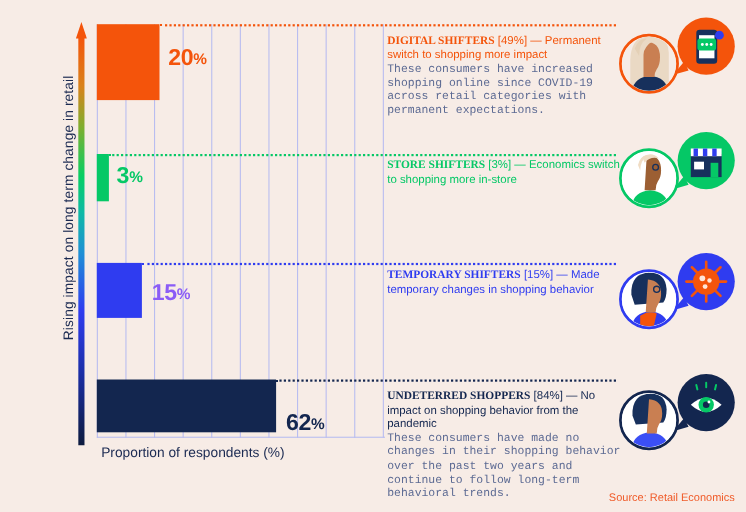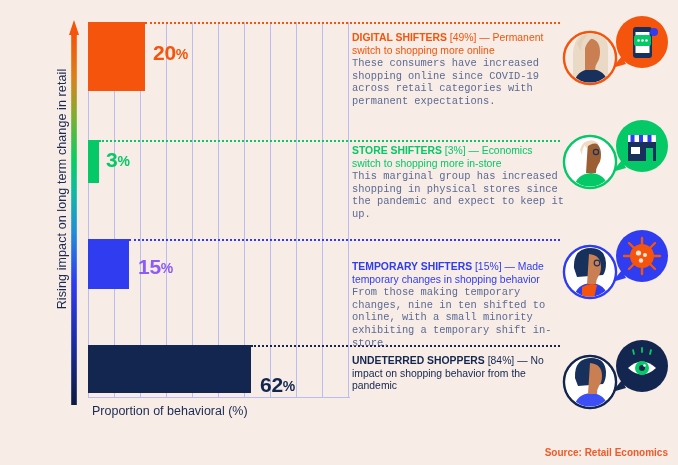--- a/index.html
+++ b/index.html
@@ -71,31 +71,31 @@
   }
 
   
   .txt{
     position:absolute;
     width:212px;
     font-size:10.4px;
     line-height:12.6px;
     color:#5c6a93;
   }
-  .txt .hl{font-weight:700;}
+  .txt .hl{font-weight:700;font-family:Liberation Serif, serif;}
   .txt .lead{display:block;}
   .txt .body{display:block;font-family:Liberation Mono, monospace;}
 
   
   .avatar-wrap{position:absolute;width:112px;height:84px;}
   .source{
     position:absolute;
     right:10px; bottom:7px;
     font-size:10px;
-    font-weight:700;
+    font-weight:400;
     color:#f05a28;
   }
 </style>
 </head>
 <body>
 
 <div id="stage">
 
   <div class="ylabel">Rising impact on long term change in retail</div>
 
@@ -151,47 +151,46 @@
     <span>15<span class="pct">%</span></span>
   </div>
   <div class="dotline" style="left:129px;top:239px;width:431px;border-top-color:#2f3cf0;"></div>
 
   <div class="bar" style="left:88px;top:345px;width:163px;height:48px;background:#13264f;"></div>
   <div class="bar-val" style="left:260px;top:373px;color:#13264f;">
     <span>62<span class="pct">%</span></span>
   </div>
   <div class="dotline" style="left:251px;top:345px;width:309px;border-top-color:#13264f;"></div>
 
-  <div class="xlabel">Proportion of behavioral (%)</div>
+  <div class="xlabel">Proportion of respondents (%)</div>
 
   <div class="txt" style="left:352px;top:32px;">
     <span class="lead">
-      <span class="hl" style="color:#f4540b;">DIGITAL SHIFTERS</span><span style="color:#f4540b;">&nbsp;</span><span style="color:#f4540b;">[49%]</span><span style="color:#f4540b;"> — Permanent switch to shopping more online</span>
+      <span class="hl" style="color:#f4540b;">DIGITAL SHIFTERS</span><span style="color:#f4540b;">&nbsp;</span><span style="color:#f4540b;">[49%]</span><span style="color:#f4540b;"> — Permanent switch to shopping more impact</span>
     </span>
     <span class="body">These consumers have increased shopping online since COVID-19 across retail categories with permanent expectations.</span>
   </div>
 
   <div class="txt" style="left:352px;top:145px;">
     <span class="lead">
       <span class="hl" style="color:#05c866;">STORE SHIFTERS</span><span style="color:#05c866;">&nbsp;</span><span style="color:#05c866;">[3%]</span><span style="color:#05c866;"> — Economics switch to shopping more in-store</span>
     </span>
-    <span class="body">This marginal group has increased shopping in physical stores since the pandemic and expect to keep it up.</span>
-  </div>
-
-  <div class="txt" style="left:352px;top:261px;">
+  </div>
+
+  <div class="txt" style="left:352px;top:245px;">
     <span class="lead">
       <span class="hl" style="color:#2f3cf0;">TEMPORARY SHIFTERS</span><span style="color:#2f3cf0;">&nbsp;</span><span style="color:#2f3cf0;">[15%]</span><span style="color:#2f3cf0;"> — Made temporary changes in shopping behavior</span>
     </span>
-    <span class="body">From those making temporary changes, nine in ten shifted to online, with a small minority exhibiting a temporary shift in-store.</span>
   </div>
 
   <div class="txt" style="left:352px;top:355px;">
     <span class="lead">
       <span class="hl" style="color:#13264f;margin-top:22px;">UNDETERRED SHOPPERS</span><span style="color:#13264f;">&nbsp;</span><span style="color:#13264f;">[84%]</span><span style="color:#13264f;"> — No impact on shopping behavior from the pandemic</span>
     </span>
+    <span class="body">These consumers have made no changes in their shopping behavior over the past two years and continue to follow long-term behavioral trends.</span>
   </div>
 
   <div class="avatar-wrap" style="left:560px;top:14px;">
     <svg width="112" height="84" viewBox="0 0 112 84" xmlns="http://www.w3.org/2000/svg">
 
       <circle cx="82" cy="28" r="26" fill="#f4540b"></circle>
       <path d="M62 42 L52 54 L66 50 Z" fill="#f4540b"></path>
 
       <rect x="73" y="13" width="19" height="31" rx="3" fill="#17305c"></rect>
       <rect x="75.5" y="18" width="14" height="21" fill="#ffffff"></rect>

